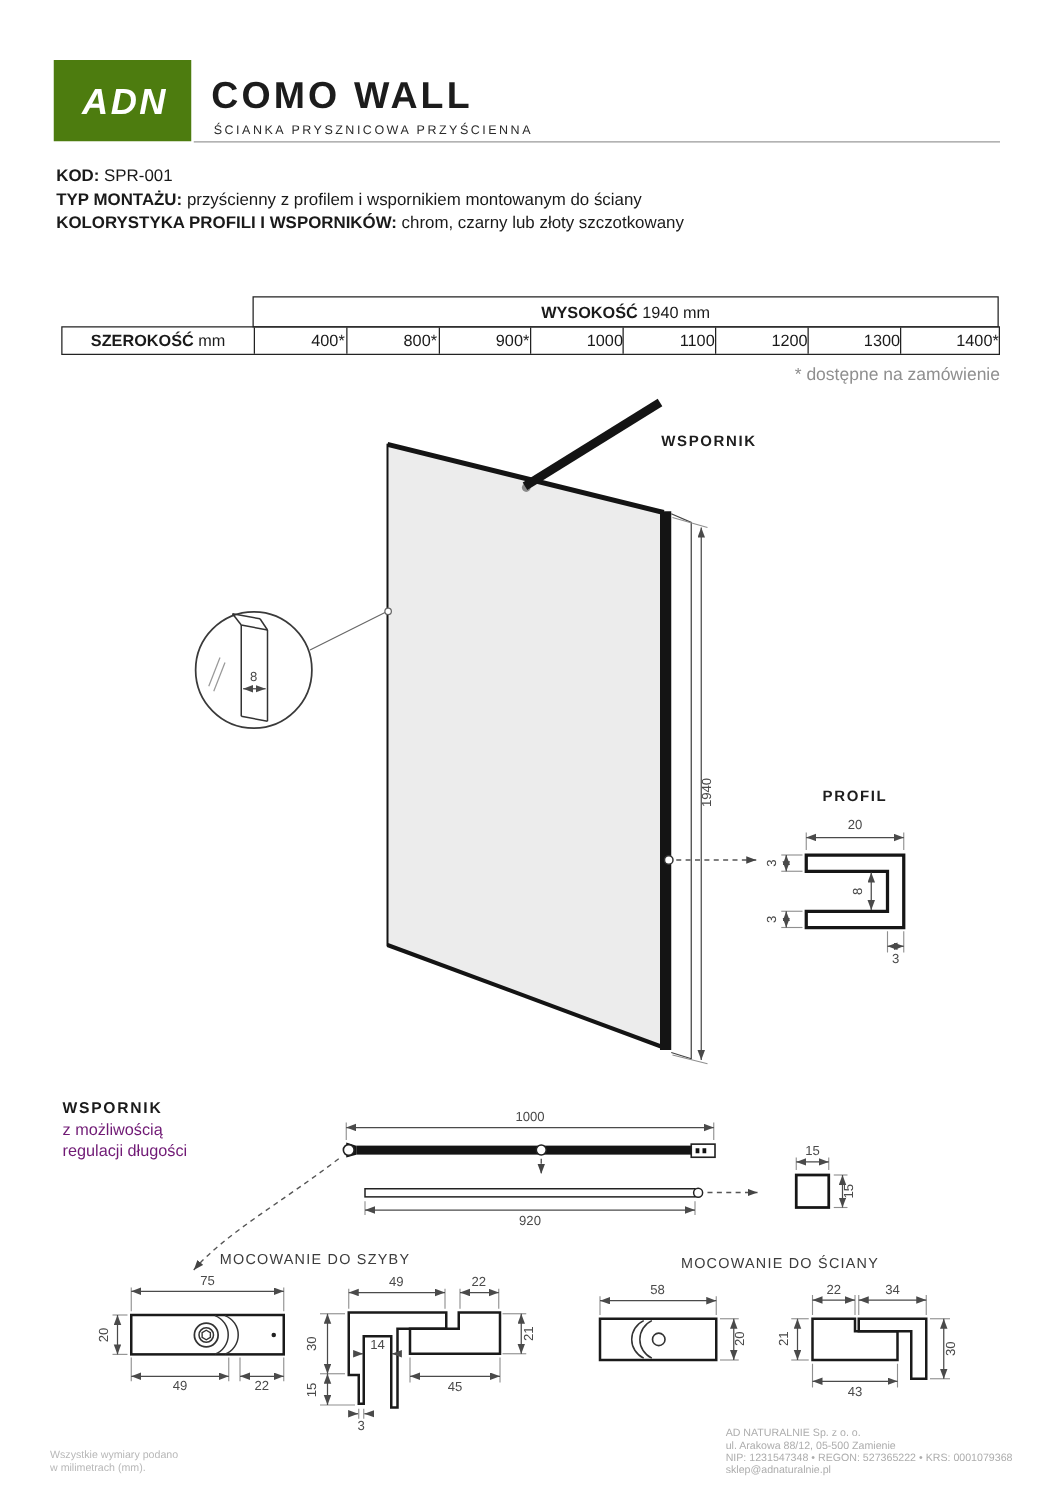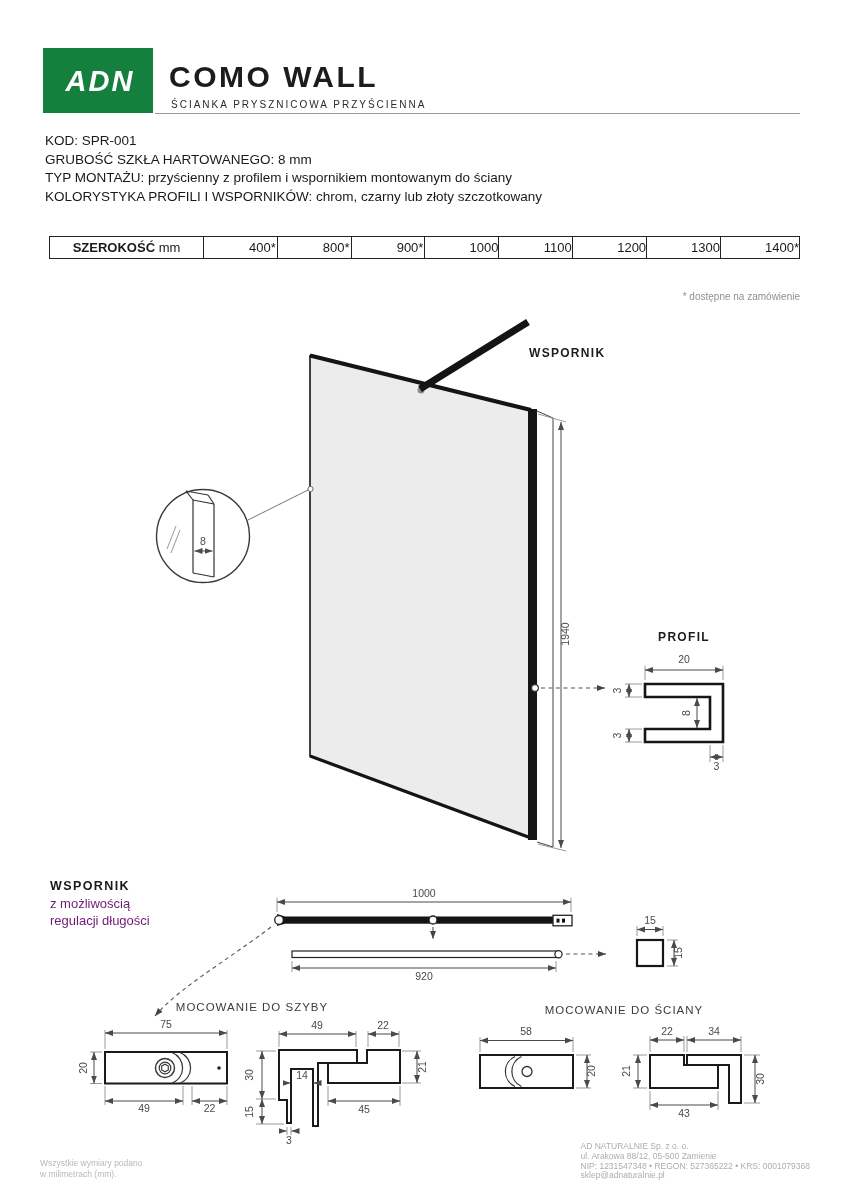--- a/index.html
+++ b/index.html
@@ -1,35 +1,35 @@
 <!DOCTYPE html>
 <html><head>
 <meta charset="utf-8">
 <style>
   html,body{margin:0;padding:0;}
   body{width:849px;height:1200px;background:#fff;position:relative;overflow:hidden;
        font-family:"Liberation Sans",sans-serif;color:#1a1a1a;}
   .abs{position:absolute;}
   
-  .logo-box{left:43px;top:48px;width:110px;height:65px;background:#15803d;}
+  .logo-box{left:43px;top:48px;width:110px;height:65px;background:#4d7c0f;}
   .title{left:169px;top:60px;font-size:30px;font-weight:700;letter-spacing:2.5px;color:#1c1c1c;}
   .subtitle{left:171px;top:99px;font-size:10px;font-weight:400;letter-spacing:2px;color:#2a2a2a;}
   .header-rule{left:155px;top:113px;width:645px;height:1px;background:#9a9a9a;}
   
   .specs{left:45px;top:132px;font-size:13.5px;line-height:18.6px;}
-  .specs b{font-weight:400;}
+  .specs b{font-weight:700;}
   
   .tbl{left:49px;top:237px;width:751px;font-size:13px;}
   .tbl-top{margin-left:153px;width:595px;height:23px;border:1.5px solid #222;
            display:flex;align-items:center;justify-content:center;}
   .tbl-row{display:flex;height:21px;border:1.5px solid #222;margin-top:-1.5px;gap:44px;}
   .tbl-cell{flex:1;border-right:1.5px solid #222;display:flex;align-items:center;justify-content:center;}
   .tbl-cell:last-child{border-right:none;}
   .tbl-label{width:153px;flex:none;}
-  .note{left:560px;top:291px;width:240px;text-align:right;font-size:10px;color:#8f8f8f;}
+  .note{left:560px;top:291px;width:240px;text-align:right;font-size:14px;color:#8f8f8f;}
   
   .bracket-head{left:50px;top:879px;}
   .bracket-head .bt{font-size:12.5px;font-weight:700;letter-spacing:1.4px;margin-bottom:3px;}
   .bracket-head .bs{font-size:13px;color:#701a75;line-height:16.5px;}
   
   .foot-l{left:40px;top:1158px;font-size:8.5px;color:#b8b8b8;line-height:10.5px;}
   .foot-r{right:39px;top:1142px;font-size:8.5px;color:#adadad;line-height:9.8px;}
   
   svg.draw{position:absolute;left:0;top:0;}
   .shape{fill:#fff;stroke:#1a1a1a;stroke-width:2;}
@@ -49,26 +49,28 @@
   <svg width="110" height="65" viewBox="0 0 110 65">
     <text x="57" y="43" text-anchor="middle" font-size="29" font-weight="bold" font-style="italic" fill="#ffffff" letter-spacing="2">ADN</text>
   </svg>
 </div>
 <div class="abs title">COMO WALL</div>
 <div class="abs subtitle">ŚCIANKA PRYSZNICOWA PRZYŚCIENNA</div>
 <div class="abs header-rule"></div>
 
 <div class="abs specs">
   <div><b>KOD:</b> <span>SPR-001</span></div>
-  <div><b>GRUBOŚĆ SZKŁA HARTOWANEGO:</b> <span>8 mm</span></div>
   <div><b>TYP MONTAŻU:</b> <span>przyścienny z profilem i wspornikiem montowanym do ściany</span></div>
   <div><b>KOLORYSTYKA PROFILI I WSPORNIKÓW:</b> <span>chrom, czarny lub złoty szczotkowany</span></div>
 </div>
 
 <div class="abs tbl">
+  <div class="tbl-top">
+    <b>WYSOKOŚĆ</b>&nbsp;<span>1940 mm</span>
+  </div>
   <div class="tbl-row">
     <div class="tbl-cell tbl-label">
       <b>SZEROKOŚĆ</b>&nbsp;<span>mm</span>
     </div>
     <div class="tbl-cell">400*</div>
     <div class="tbl-cell">800*</div>
     <div class="tbl-cell">900*</div>
     <div class="tbl-cell">1000</div>
     <div class="tbl-cell">1100</div>
     <div class="tbl-cell">1200</div>

